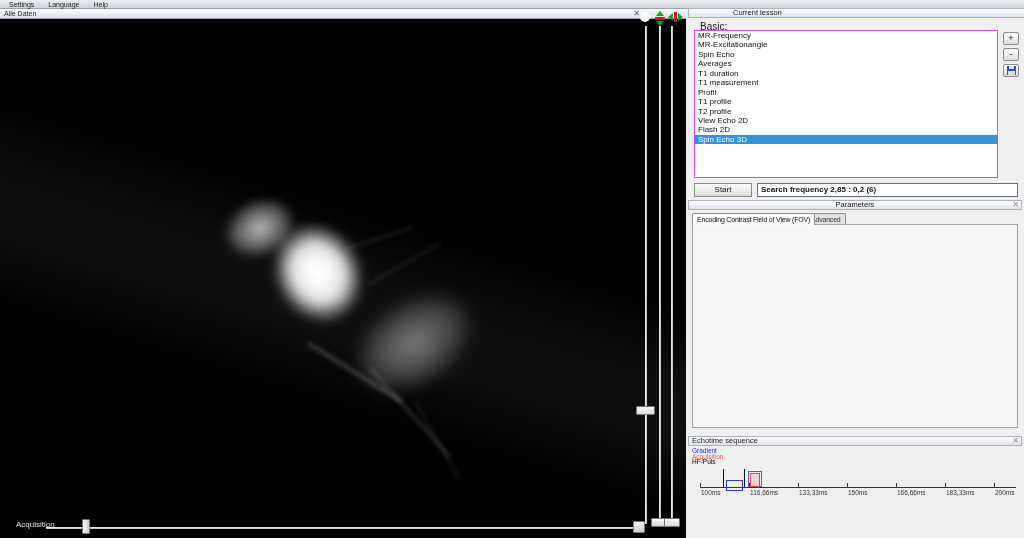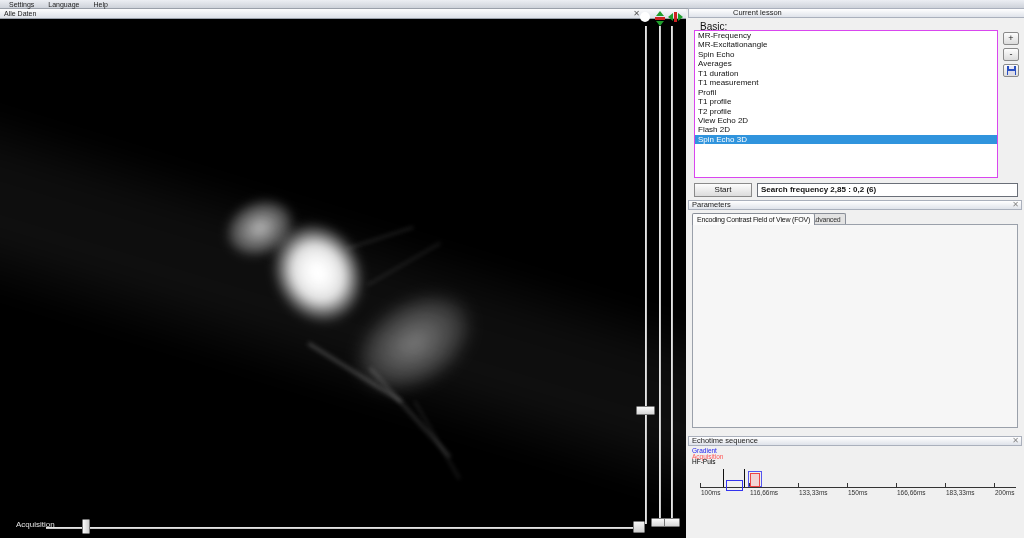--- a/index.html
+++ b/index.html
@@ -198,21 +198,21 @@
   <div class="lesson-item selected">Spin Echo 3D</div>
 </div>
 
 <div class="side-btn" style="top:32px;">+</div>
 <div class="side-btn" style="top:48px;">-</div>
 <div class="side-btn" style="top:64px;"><span class="floppy"></span></div>
 
 <div id="start-btn" class="abs">Start</div>
 <div id="search-field" class="abs">Search frequency 2,85 : 0,2 (6)</div>
 
-<div class="panel-header" style="left:688px;top:200px;width:334px;">
+<div class="panel-header" style="left:688px;top:200px;width:334px;text-align:center;">
   <span>Parameters</span>
   <span class="close-x">✕</span>
 </div>
 <div id="tab-active" class="tab">Encoding Contrast Field of View (FOV)</div>
 <div id="tab-advanced" class="tab">Advanced</div>
 <div id="param-page" class="abs"></div>
 
 <span class="section-label" style="top:229px;">Encoding</span>
 
 <span class="prow-label" style="top:242px;">Datapoints</span>

